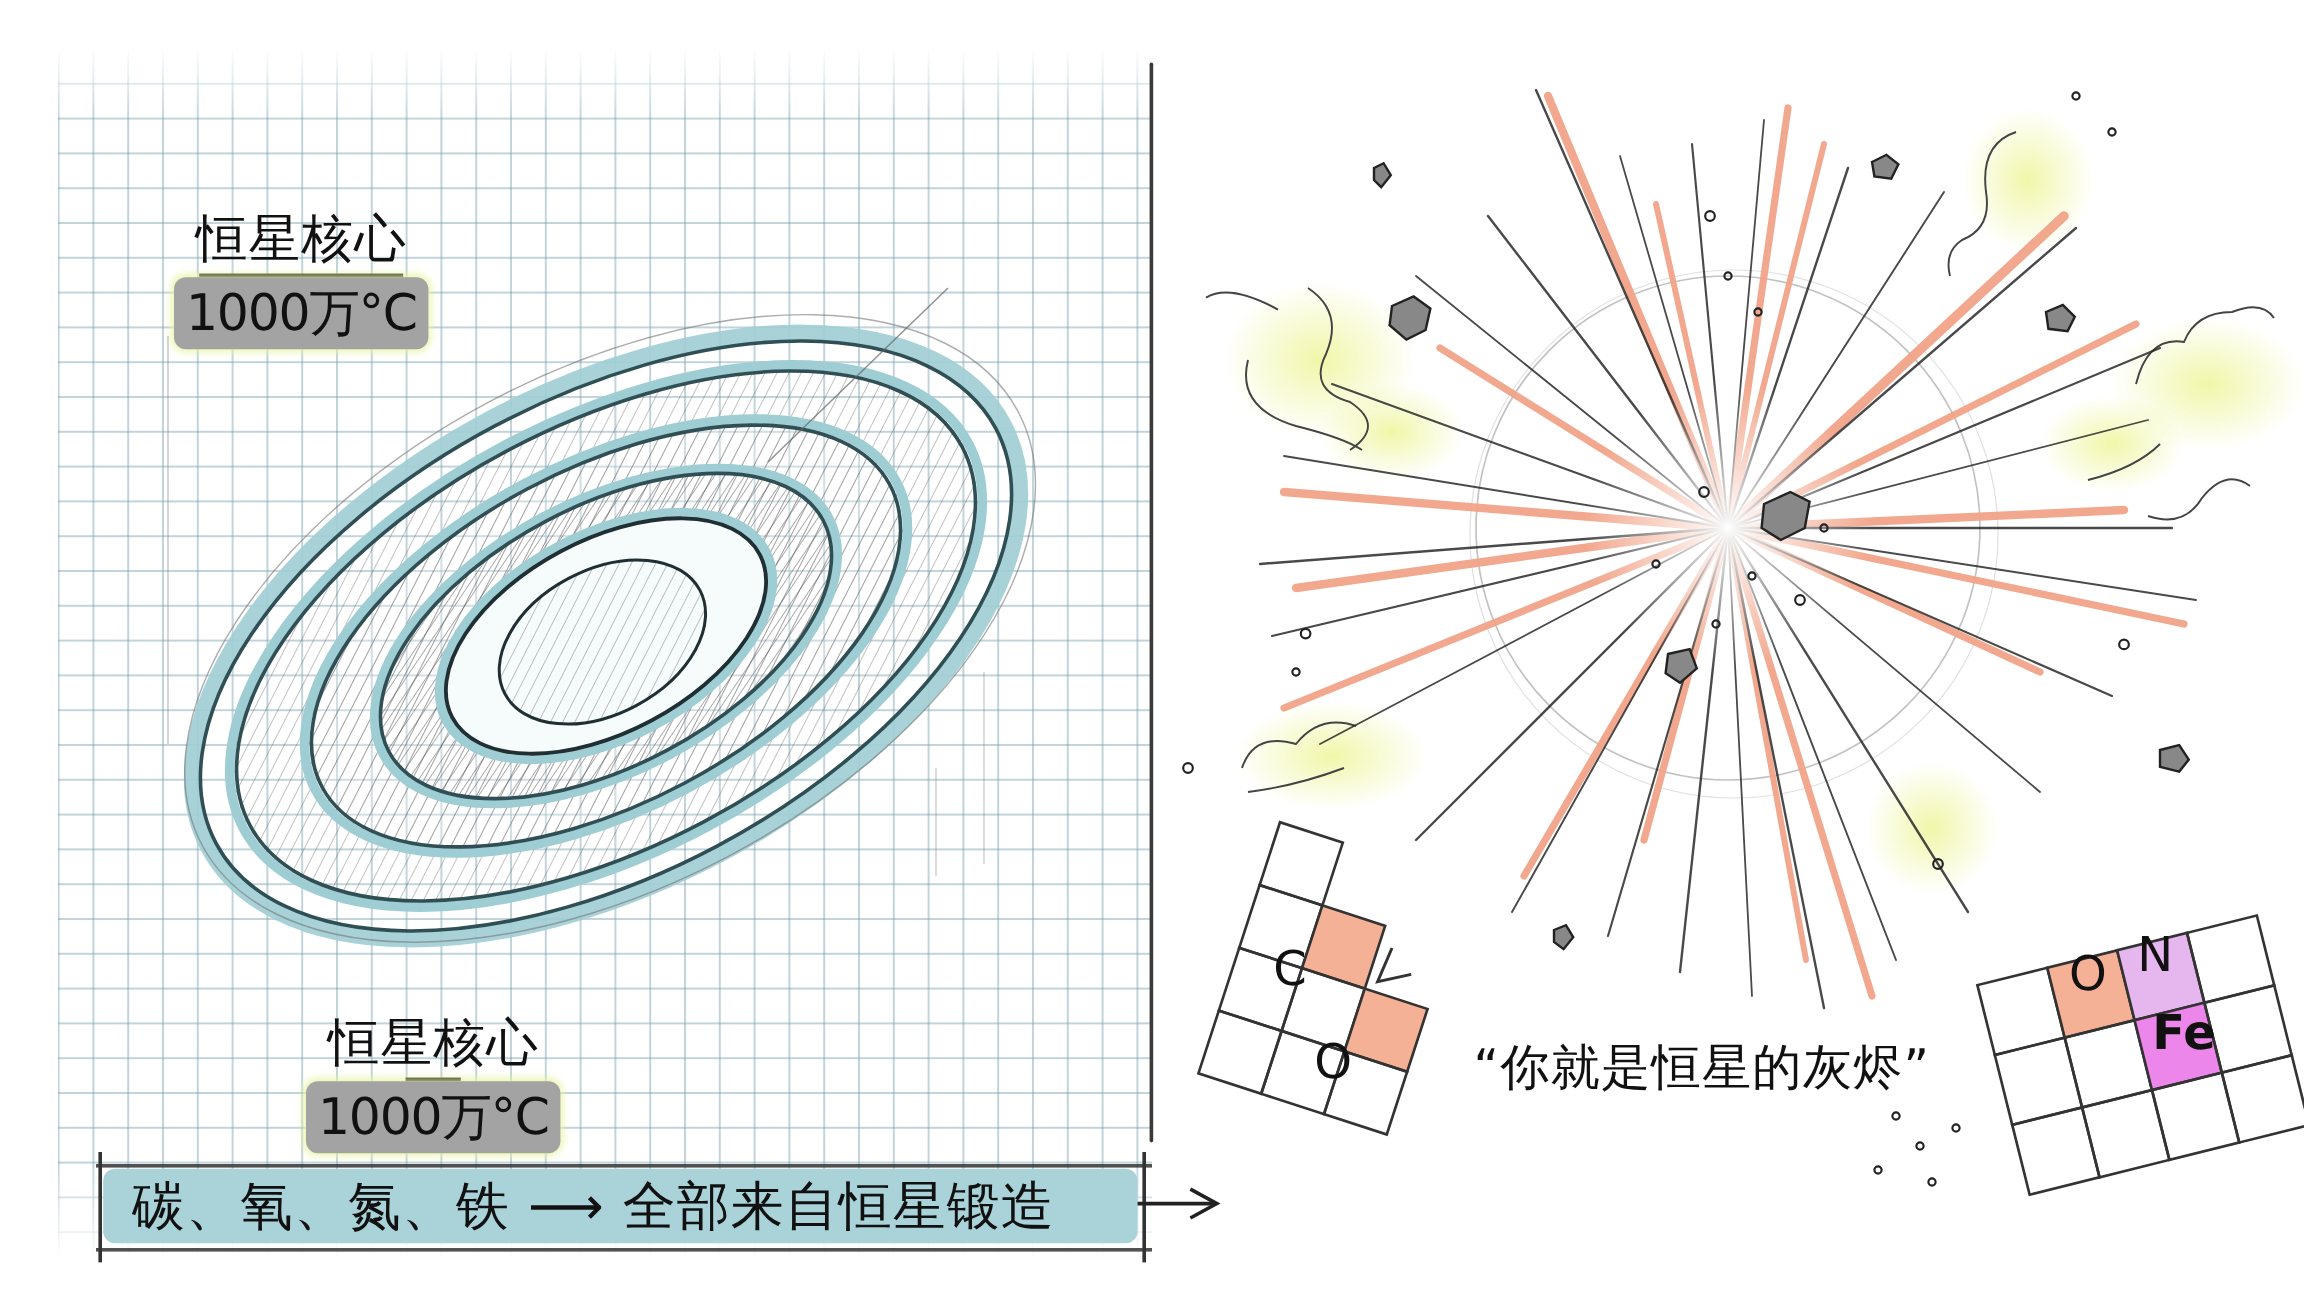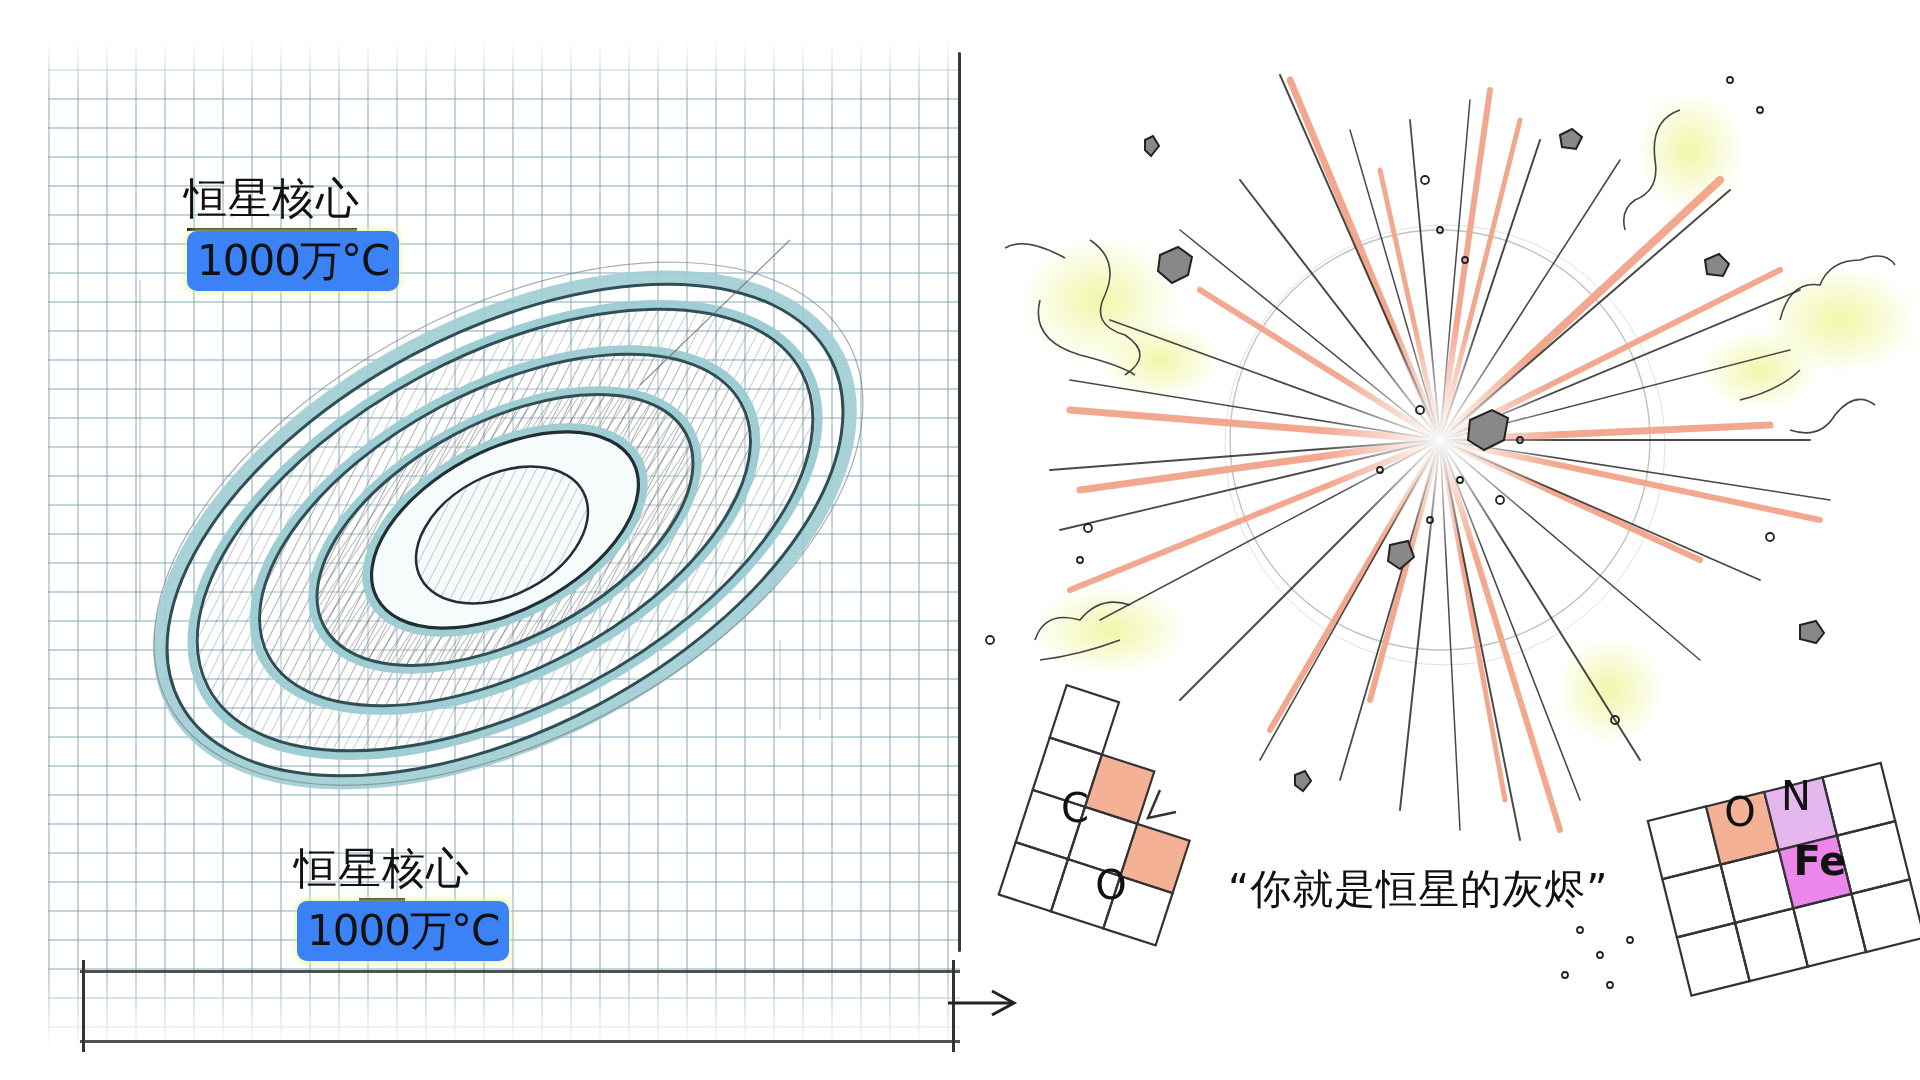--- a/index.html
+++ b/index.html
@@ -9,21 +9,21 @@
       linear-gradient(to right, rgba(120,160,175,0.45) 1.5px, transparent 1.5px),
       linear-gradient(to bottom, rgba(120,160,175,0.45) 1.5px, transparent 1.5px);
     background-size:29px 29px;
     -webkit-mask-image:linear-gradient(to bottom, transparent 0, #000 60px, #000 92%, transparent 100%);
     mask-image:linear-gradient(to bottom, transparent 0, #000 60px, #000 92%, transparent 100%);
   }
   .divider{position:absolute;left:958px;top:52px;width:2.5px;height:900px;background:#3a3a3a;border-radius:2px;}
   .label-row{position:absolute;display:flex;align-items:center;white-space:nowrap;flex-direction:column;}
   .label-text{font-size:43px;font-weight:400;letter-spacing:1px;color:#111;}
   .leader{height:3px;background:#111;margin:0 10px;}
-  .highlight{font-size:42px;background:#3b82f6;border-radius:10px;padding:2px 10px;color:#111;letter-spacing:-1px;box-shadow:0 0 6px 2px rgba(230,242,154,0.8);margin-left:42px;}
+  .highlight{font-size:42px;background:#a3a3a3;border-radius:10px;padding:2px 10px;color:#111;letter-spacing:-1px;box-shadow:0 0 6px 2px rgba(230,242,154,0.8);}
   .banner-wrap{position:absolute;left:80px;top:960px;width:880px;height:88px;}
   .banner-line{position:absolute;left:0;right:0;height:3px;background:#333;opacity:.85;}
   .banner{position:absolute;left:6px;top:14px;width:862px;height:62px;background:#a9d3d9;border-radius:10px;display:flex;align-items:center;padding-left:24px;box-sizing:border-box;font-size:44px;color:#111;white-space:nowrap;letter-spacing:1px;}
   .banner-tick{position:absolute;top:0;width:2.5px;height:92px;background:#333;}
   .banner-arrow{position:absolute;left:948px;top:988px;}
   svg{position:absolute;overflow:visible;}
   .quote{position:absolute;left:1228px;top:862px;font-size:41px;color:#111;white-space:nowrap;letter-spacing:1px;}
   .elem{position:absolute;font-size:40px;color:#111;display:flex;align-items:center;justify-content:center;}
 </style>
 </head>
@@ -84,20 +84,21 @@
   <span class="label-text">恒星核心</span>
   <span class="leader" style="width:46px;"></span>
   <span class="highlight">1000万°C</span>
 </div>
 
 <div class="banner-wrap">
   <div class="banner-line" style="top:10px;"></div>
   <div class="banner-line" style="top:80px;"></div>
   <div class="banner-tick" style="left:2px;"></div>
   <div class="banner-tick" style="left:872px;"></div>
+  <div class="banner">碳、氧、氮、铁 ⟶ 全部来自恒星锻造</div>
 </div>
 <svg class="banner-arrow" width="70" height="30" viewBox="0 0 70 30">
   <line x1="0" y1="15" x2="64" y2="15" stroke="#222" stroke-width="3"></line>
   <polyline points="44,3 66,15 44,27" fill="none" stroke="#222" stroke-width="3"></polyline>
 </svg>
 
 <svg style="left:960px;top:0;" width="960" height="1080" viewBox="960 0 960 1080">
   <defs>
     <radialGradient id="dust" cx="50%" cy="50%" r="50%">
       <stop offset="0%" stop-color="#eef59a" stop-opacity="0.95"></stop>

